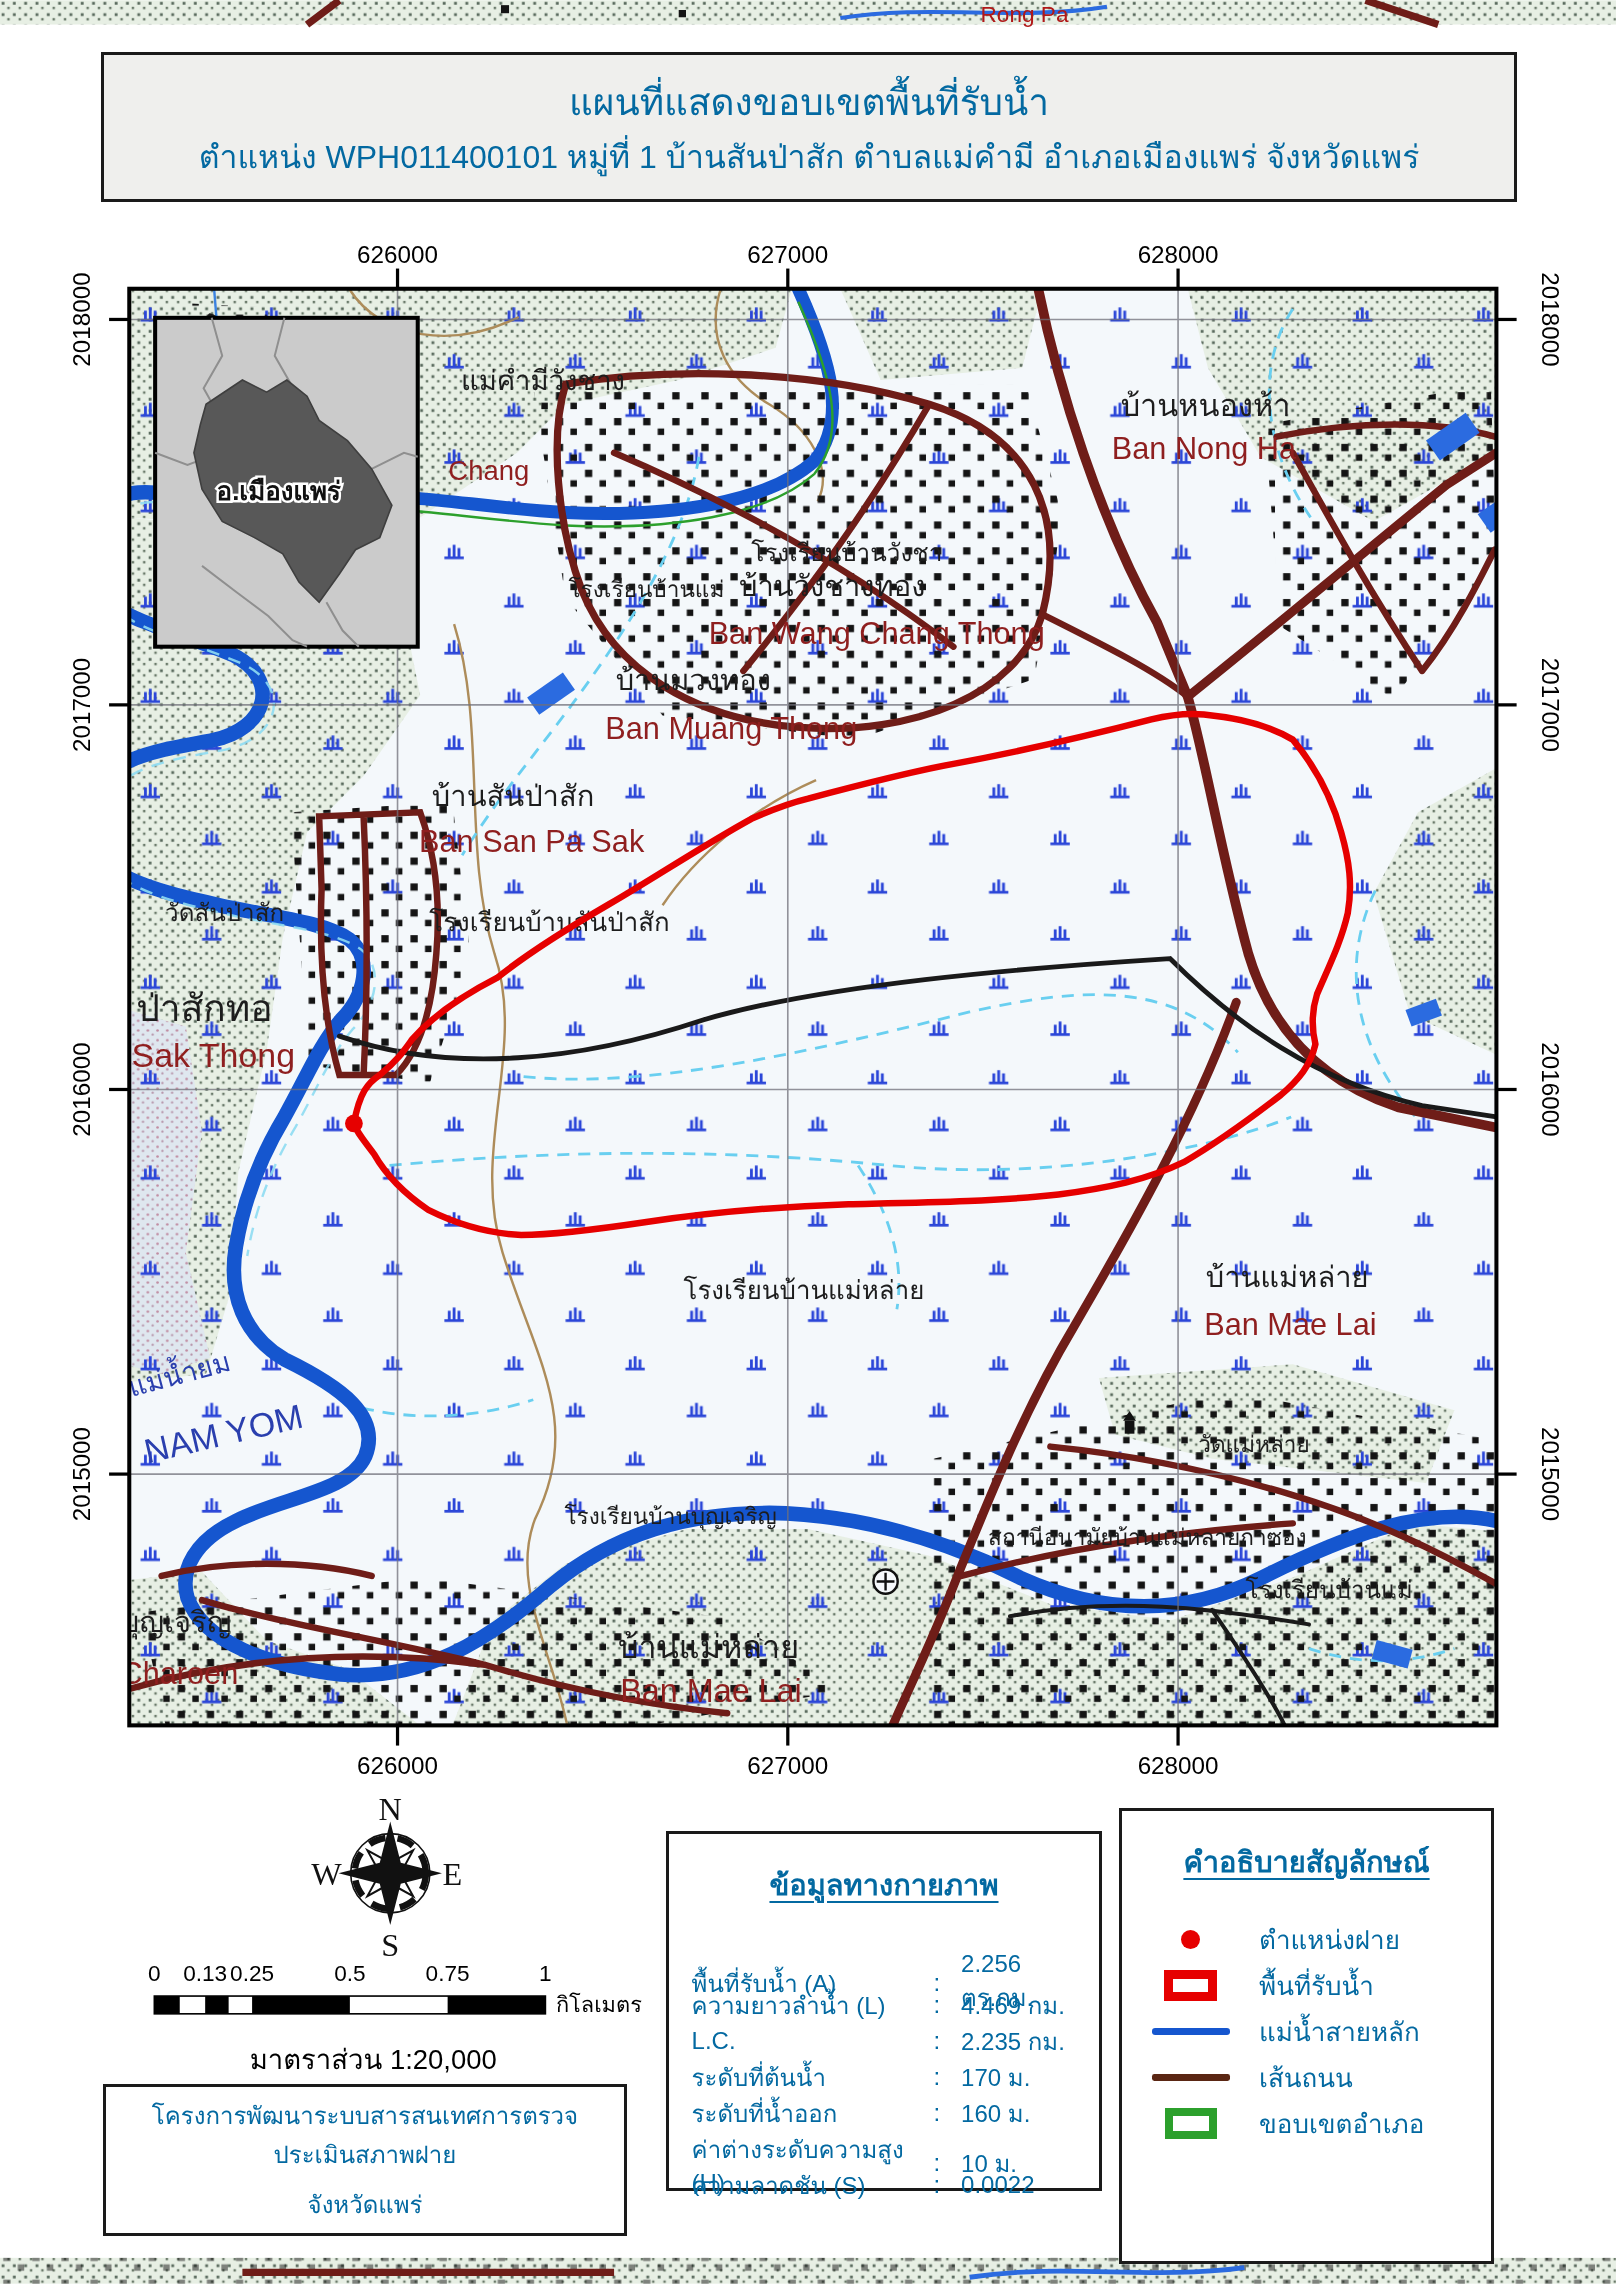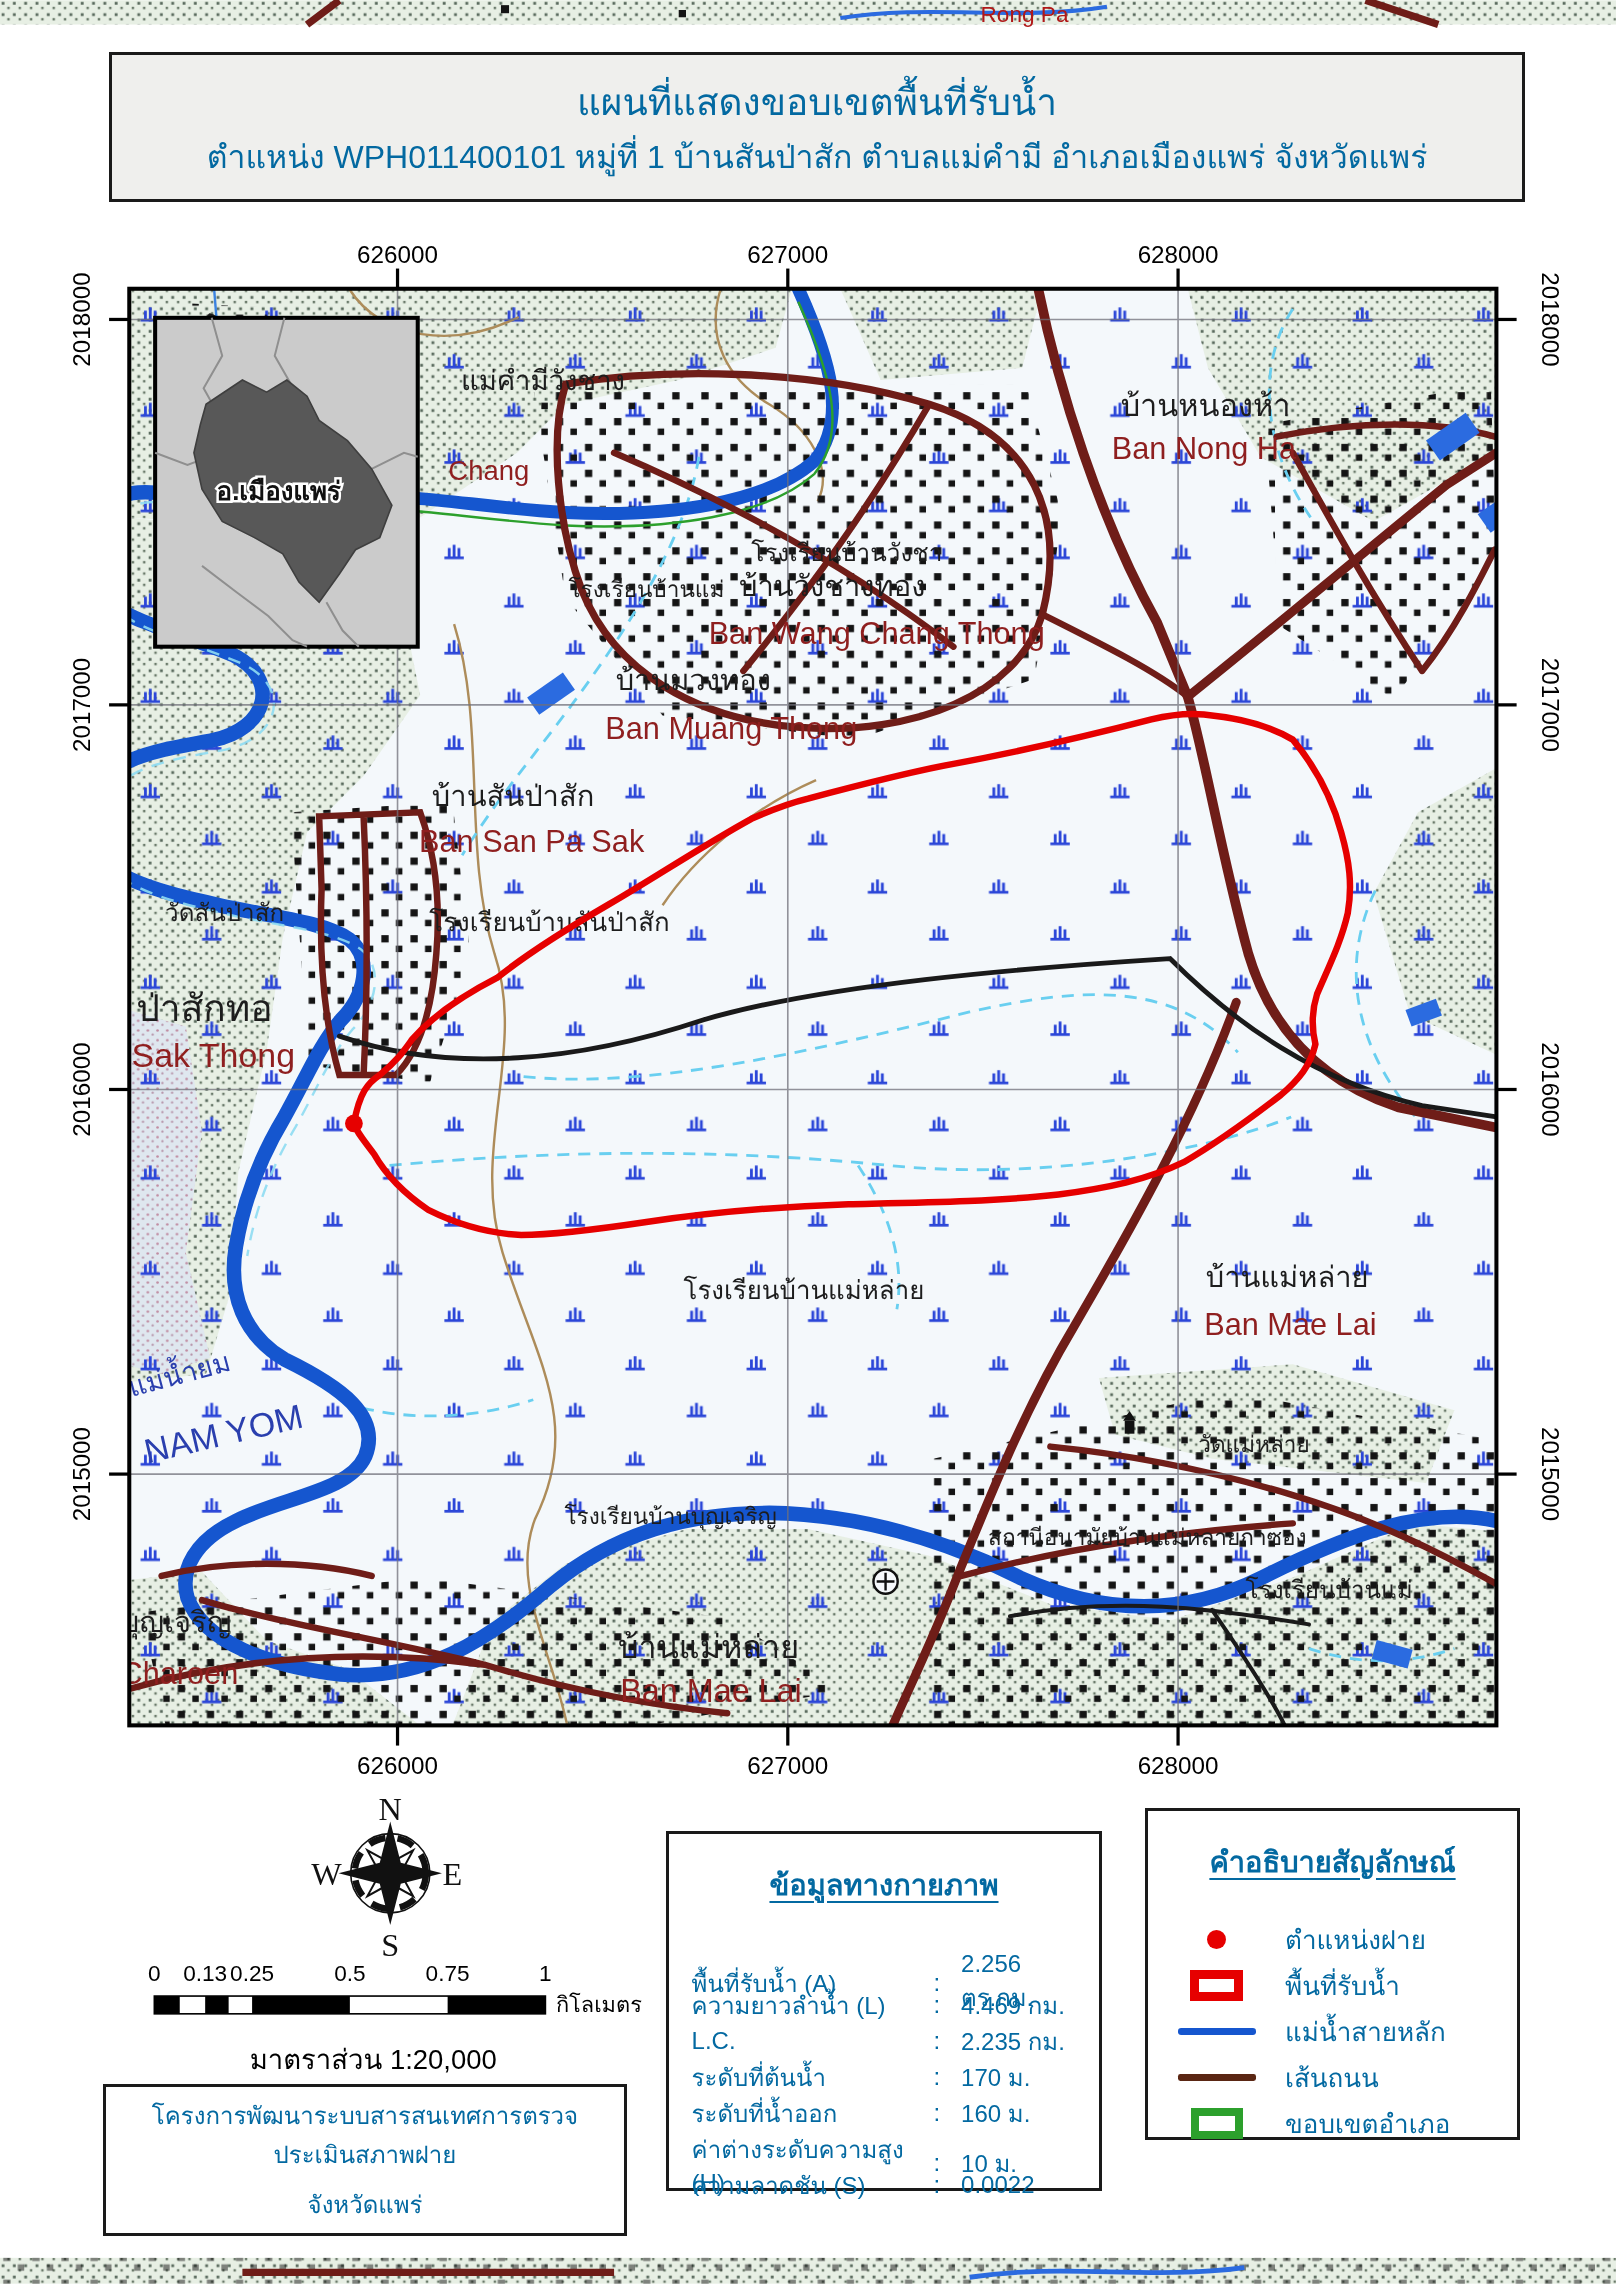--- a/index.html
+++ b/index.html
@@ -1,29 +1,29 @@
 <!DOCTYPE html>
 <html style="font-size:13px"><head>
 <meta charset="utf-8">
 <style>
   html,body{margin:0;padding:0;background:#ffffff;}
   .page{position:relative;width:1616px;height:2284px;background:#ffffff;overflow:hidden;
         font-family:"Liberation Sans","DejaVu Sans",sans-serif;color:#0369a1;}
   svg{position:absolute;left:0;top:0;}
   .box{position:absolute;background:#f4f4f2;border:3.2px solid #1a1a1a;box-sizing:border-box;}
   .title-box{left:101px;top:52px;width:1416px;height:150px;background:#efefed;
-             display:flex;flex-direction:column;justify-content:center;align-items:center;margin-left:8px;}
+             display:flex;flex-direction:column;justify-content:center;align-items:center;}
   .title-line1{font-size:37px;}
   .title-line2{font-size:32px;}
   .info-box{left:666px;top:1831px;width:436px;height:360px;background:#ffffff;}
   .info-title,.legend-title{font-size:29px;font-weight:600;text-align:center;margin-top:27.5px;
        text-decoration:underline;text-underline-offset:5.7px;}
   .info-rows{margin:42px 0 0 22.6px;}
   .info-row{display:grid;grid-template-columns:242px 27.5px 1fr;font-size:24px;height:36px;align-items:center;}
-  .legend-box{left:1119px;top:1808px;width:375px;height:332px;background:#ffffff;margin-left:26px;}
+  .legend-box{left:1119px;top:1808px;width:375px;height:456px;background:#ffffff;}
   .legend-rows{margin-top:32px;}
   .legend-row{display:flex;align-items:center;height:46px;}
   .legend-sym{width:137px;display:flex;justify-content:center;align-items:center;}
   .legend-label{font-size:26px;font-family:Liberation Mono, monospace;}
   .sym-dot{width:19.4px;height:19.4px;border-radius:50%;background:#e60000;}
   .sym-rect{width:53px;height:31px;border:9px solid #e60000;box-sizing:border-box;}
   .sym-line{width:78px;height:7.3px;background:#1556cf;border-radius:3.2px;}
   .sym-dash{width:78px;height:0;border-top:7.3px dashed #8edcf2;}
   .sym-road{width:78px;height:6.5px;background:#5a2613;border-radius:2.4px;}
   .sym-grect{width:52px;height:31px;border:8px solid #2ca02c;box-sizing:border-box;}

